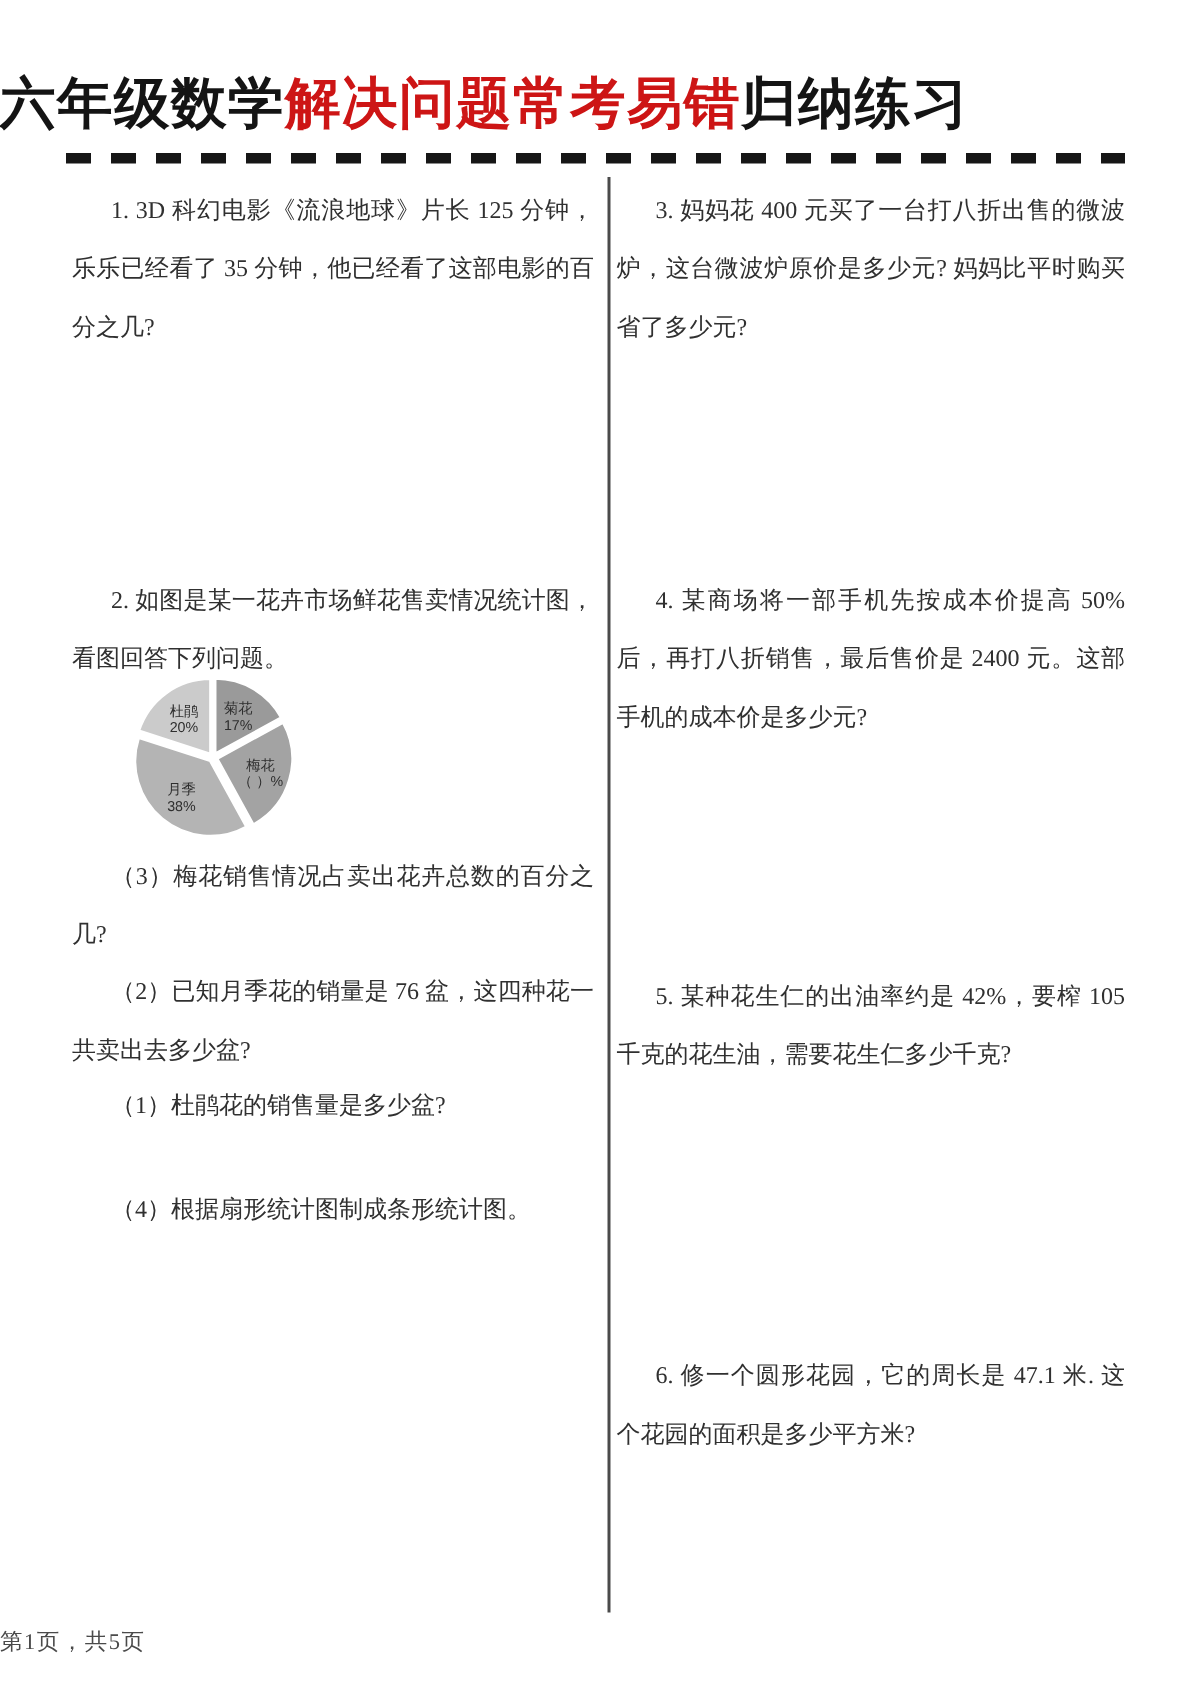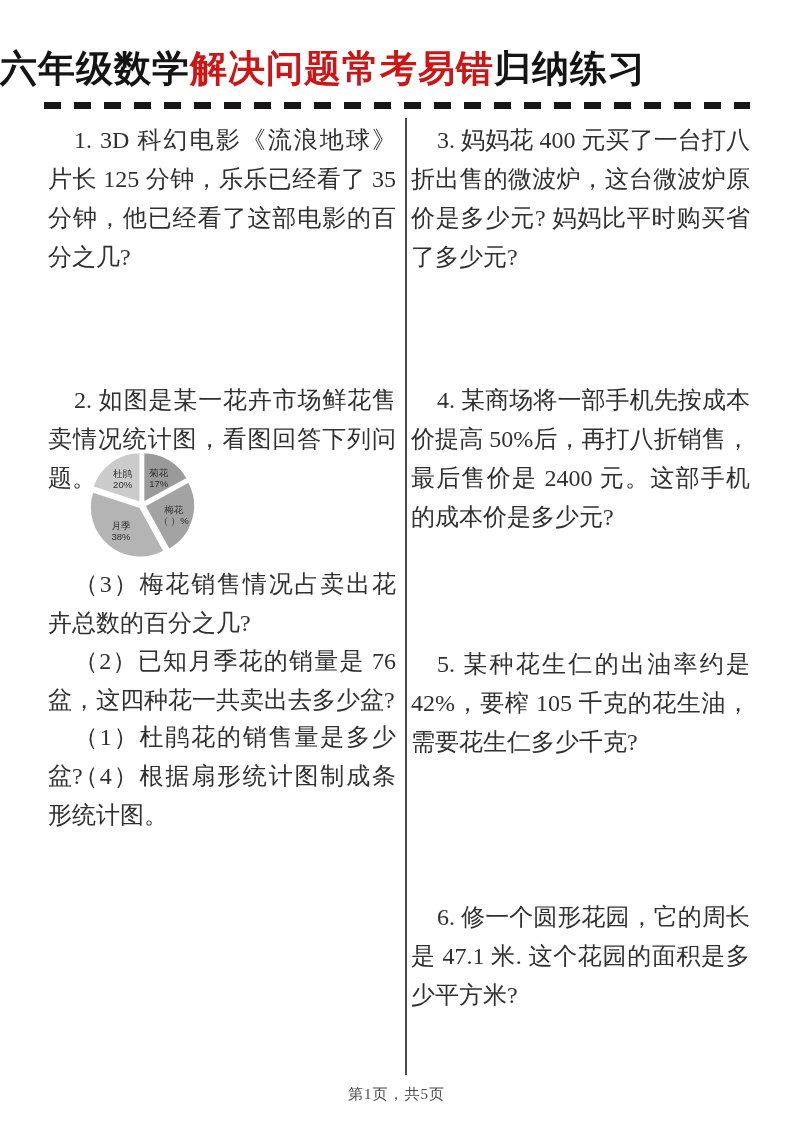--- a/index.html
+++ b/index.html
@@ -20,34 +20,34 @@
     background:repeating-linear-gradient(90deg,#161616 0 17px,transparent 17px 30px);
   }
   .vdivider{
     position:absolute;top:118px;left:405px;width:2px;height:957px;background:#4a4a4a;
   }
   .col{position:absolute;top:121px;}
   .col-left{left:48px;width:348px;}
   .col-right{left:411px;width:339px;}
   .q{
     position:absolute;left:0;right:0;margin:0;
-    font-size:24px;line-height:39px;text-indent:26px;
+    font-size:16px;line-height:39px;text-indent:26px;
     text-align:justify;color:#303030;
   }
   .q1{top:0;} .q2{top:260px;}
-  .sub0{top:444px;} .sub1{top:521px;} .sub2{top:597px;} .sub3{top:636px;}
+  .sub0{top:444px;} .sub1{top:521px;} .sub2{top:597px;} .sub3{top:666px;}
   .q3{top:0;} .q4{top:260px;} .q5{top:524px;} .q6{top:777px;}
   .pie-wrap{position:absolute;top:328px;left:38px;width:112px;height:112px;}
   .pie-wrap svg{display:block;width:112px;height:112px;}
   .pie-wrap svg text{
     font-family:"Liberation Sans","DejaVu Sans",sans-serif;
     font-size:9.5px;fill:#2e2e2e;
   }
   .page-num{
-    position:absolute;top:1085px;left:0;right:0;margin:0;text-align:center;
+    position:absolute;top:1085px;left:0;right:0;margin:0;text-align:left;
     font-size:15px;color:#4a4a4a;letter-spacing:1px;
   }
 </style>
 </head>
 <body>
 
 <div class="page">
 
   <h1 class="title"><span>六年级数学</span><span style="color: rgb(205, 21, 21);">解决问题常考易错</span><span>归纳练习</span></h1>
 

